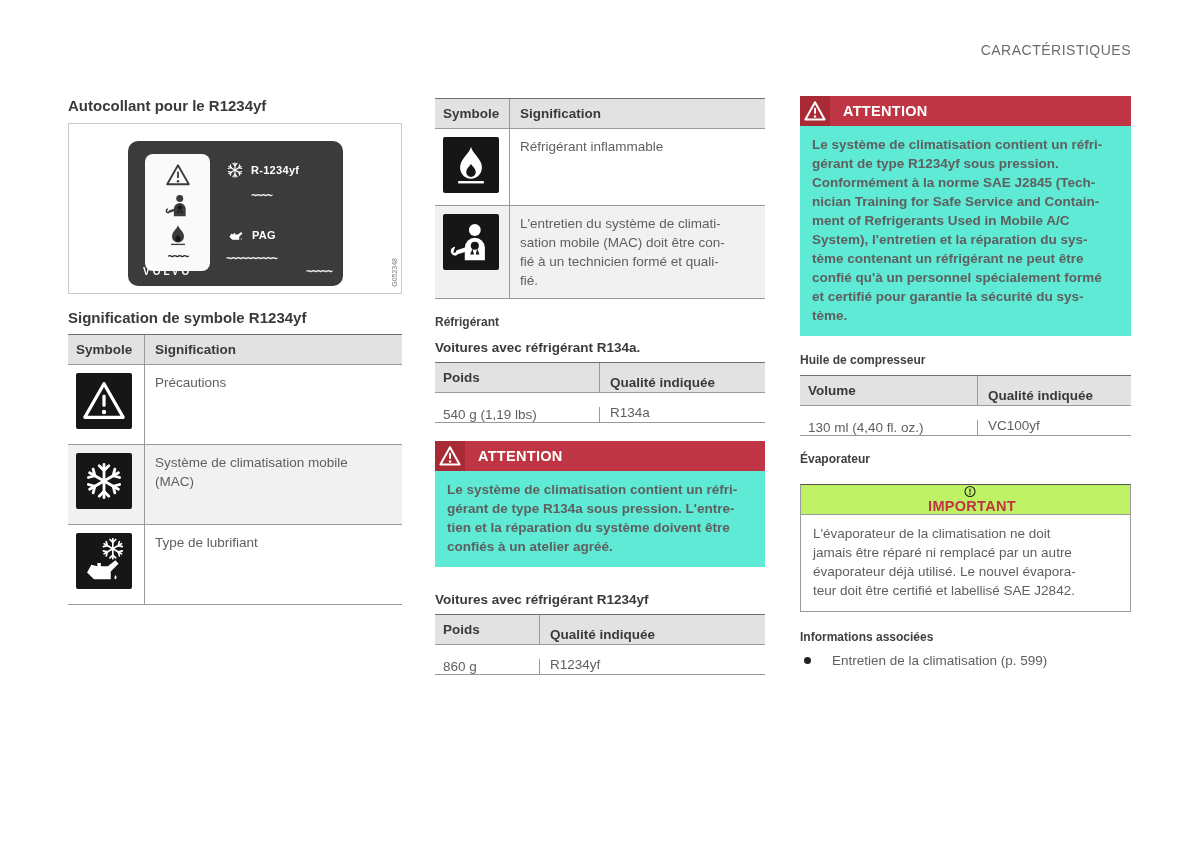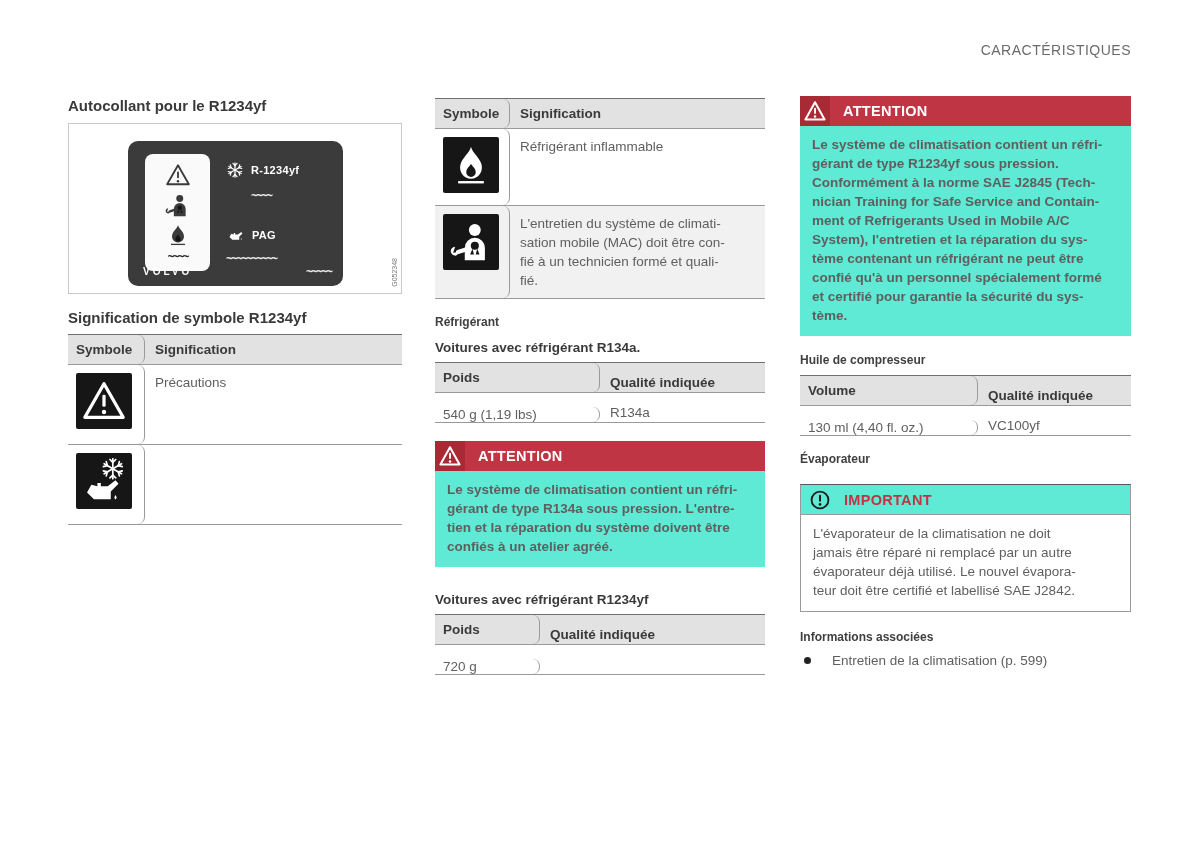--- a/index.html
+++ b/index.html
@@ -54,21 +54,21 @@
     position:absolute; right:3px; bottom:6px; font-size:7px; color:#7a7a7a;
     writing-mode:vertical-rl; transform:rotate(180deg);
   }
 
   
   .tbl { width:100%; border-top:1px solid #6f6f6f; }
   .tr { display:flex; border-bottom:1px solid #9a9a9a; background:#fff; }
   .tr.head { background:#e2e2e2; height:30px; align-items:center;
              font-weight:bold; color:#3a3a3a; font-size:13.5px; }
   .tr.alt { background:#f1f1f1; }
-  .c1 { border-right:1px solid #9a9a9a; flex:none; padding-left:8px;border-radius:7px; }
+  .c1 { border-right:1px solid #9a9a9a; flex:none; padding-left:8px; }
   .c2 { flex:1; padding:8px 10px; font-size:13.5px; line-height:19px; }
   .sym-c1 { width:77px; display:flex; align-items:flex-start; padding:8px 0 8px 8px; }
   .mid .sym-c1 { width:75px; }
   .tr.head .c1 { padding:0 0 0 8px; display:flex; align-items:center; height:100%; }
   .tr.head .c2 { padding:0 0 0 10px; display:flex; align-items:center; }
   .icon-sq {
     width:56px; height:56px; background:#161616; border-radius:2px;
     display:flex; align-items:center; justify-content:center; flex:none;
   }
   .wrap { white-space:pre-line; }
@@ -79,21 +79,21 @@
   .dtbl .c2 { padding-left:10px; }
 
   
   .attention { margin-top:18px; }
   .att-head { height:30px; background:#bf3543; display:flex; align-items:center; }
   .att-icon-sq { width:30px; height:30px; background:#a82a35; display:flex; align-items:center; justify-content:center; flex:none; }
   .att-label { color:#fff; font-weight:bold; font-size:14.5px; margin-left:13px; letter-spacing:0.3px; }
   .att-body { background:#5eead4; padding:9px 12px 11px 12px; font-size:13.5px; line-height:19px; color:#5f5f5f;font-weight:bold; }
 
   .important { border:1px solid #9a9a9a; border-top:1px solid #555; }
-  .imp-head { height:30px; background:#5eead4; display:flex; align-items:center; border-bottom:1px solid #9a9a9a; }
+  .imp-head { height:30px; background:#bef264; display:flex; align-items:center; border-bottom:1px solid #9a9a9a;flex-direction:column; }
   .imp-label { color:#bf3543; font-weight:bold; font-size:14.5px; margin-left:13px; letter-spacing:0.3px; }
   .imp-body { background:#fff; padding:9px 12px 11px 12px; font-size:13.5px; line-height:19px; }
 
   
   .related-list { margin-top:7px; list-style:none; }
   .related-item { display:flex; align-items:flex-start; font-size:13.5px; line-height:19px; }
   .bullet { width:7px; height:7px; border-radius:50%; background:#222; margin:6px 21px 0 4px; flex:none; }
 
   svg { display:block; }
 </style>
@@ -209,33 +209,45 @@
       <div class="tr" style="min-height:80px">
         <div class="c1 sym-c1">
           <div class="icon-sq">
             <svg width="46" height="46" viewBox="0 0 48 48" style="color:#fff">
                 <use href="#warn-tri"></use>
               </svg>
           </div>
         </div>
         <div class="c2 wrap">Précautions</div>
       </div>
+      <div class="tr alt" style="min-height:80px">
+        <div class="c1 sym-c1">
+          <div class="icon-sq">
+            <svg width="42" height="42" viewBox="0 0 48 48" style="color:#fff">
+                <use href="#snowflake"></use>
+              </svg>
+          </div>
+        </div>
+        <div class="c2 wrap">Système de climatisation mobile
+(MAC)</div>
+      </div>
       <div class="tr" style="min-height:80px">
         <div class="c1 sym-c1">
           <div class="icon-sq">
             <svg width="46" height="46" viewBox="0 0 48 48">
               <g style="color:#fff">
                   <use href="#oilcan" transform="translate(0,8) scale(0.9)"></use>
                 </g>
               <g style="color:#fff">
                   <use href="#snowflake" transform="translate(20,-2) scale(0.55)"></use>
                 </g>
             </svg>
           </div>
         </div>
+        <div class="c2 wrap">Type de lubrifiant</div>
       </div>
     </div>
   </div>
 
   <div class="col col-mid mid">
 
     <div class="tbl">
       <div class="tr head">
         <div class="c1 sym-c1" style="align-items:center;padding:0 0 0 8px">Symbole</div>
         <div class="c2">Signification</div>
@@ -295,21 +307,22 @@
     </div>
 
     <h3 class="sub" style="margin-top:25px">Voitures avec réfrigérant R1234yf</h3>
 
     <div class="tbl dtbl" style="margin-top:7px">
       <div class="tr head">
         <div class="c1" style="width:105px">Poids</div>
         <div class="c2">Qualité indiquée</div>
       </div>
       <div class="tr">
-        <div class="c1" style="width:105px">720 g</div>
+        <div class="c1" style="width:105px">860 g</div>
+        <div class="c2">R1234yf</div>
       </div>
     </div>
   </div>
 
   <div class="col col-right">
 
     <div class="attention" style="margin-top:0">
       <div class="att-head">
         <div class="att-icon-sq">
           <svg width="24" height="24" viewBox="0 0 24 24">

